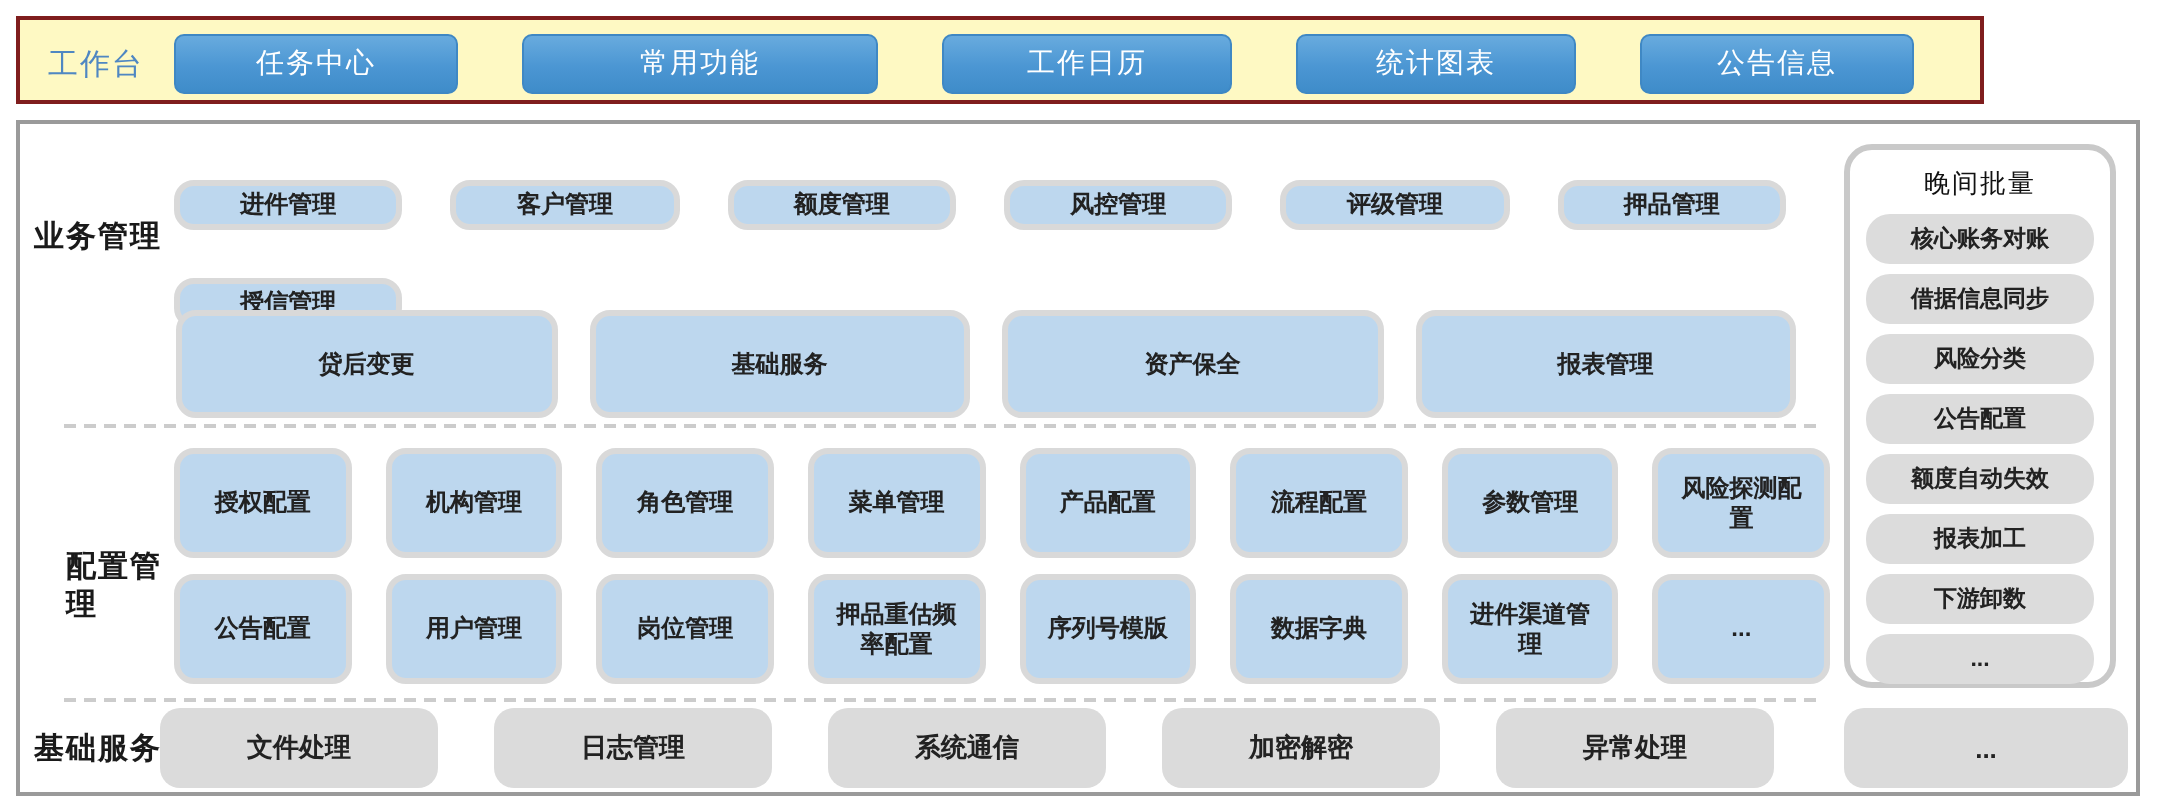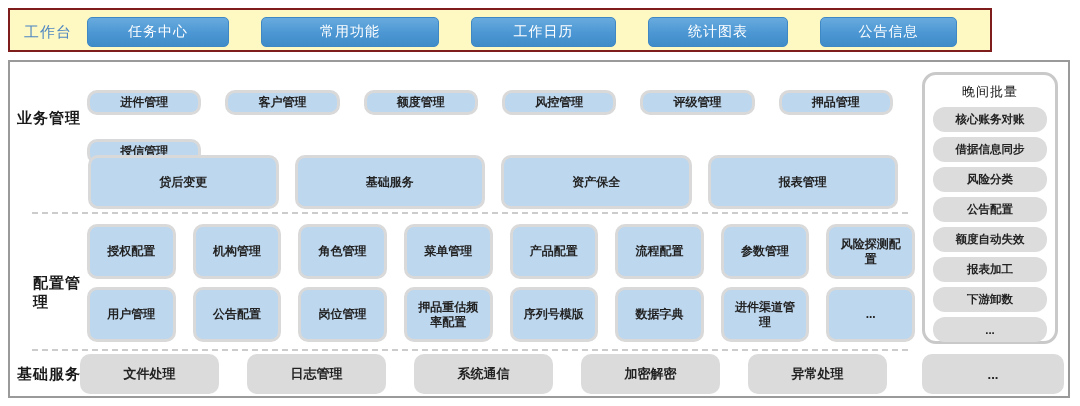--- a/index.html
+++ b/index.html
@@ -98,22 +98,22 @@
       <div class="box blue-box">授权配置</div>
       <div class="box blue-box">机构管理</div>
       <div class="box blue-box">角色管理</div>
       <div class="box blue-box">菜单管理</div>
       <div class="box blue-box">产品配置</div>
       <div class="box blue-box">流程配置</div>
       <div class="box blue-box">参数管理</div>
       <div class="box blue-box">风险探测配置</div>
     </div>
     <div class="grid g-cfg2">
+      <div class="box blue-box">公告配置</div>
       <div class="box blue-box">用户管理</div>
-      <div class="box blue-box">公告配置</div>
       <div class="box blue-box">岗位管理</div>
       <div class="box blue-box">押品重估频率配置</div>
       <div class="box blue-box">序列号模版</div>
       <div class="box blue-box">数据字典</div>
       <div class="box blue-box">进件渠道管理</div>
       <div class="box blue-box">...</div>
     </div>
 
     <div class="dash dash2"></div>
 

